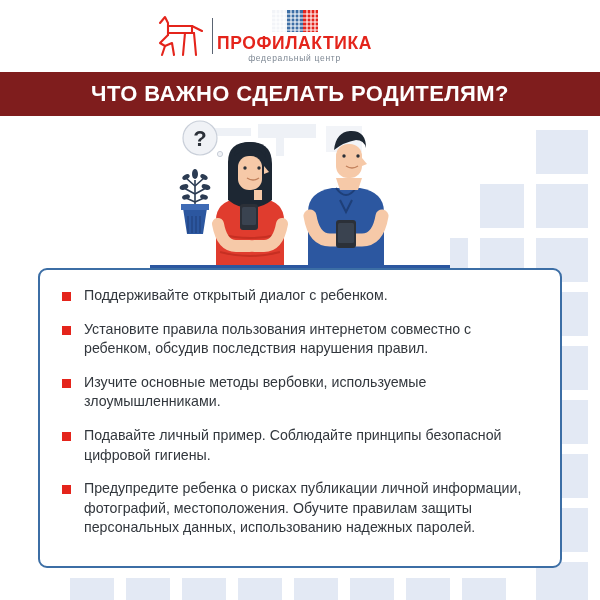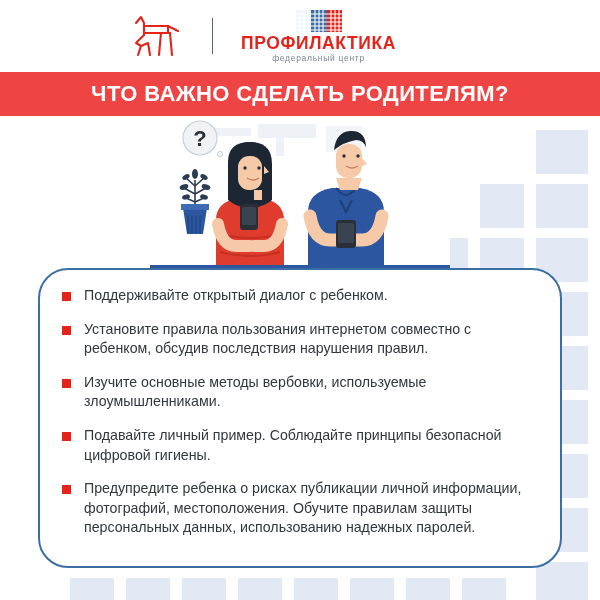--- a/index.html
+++ b/index.html
@@ -30,21 +30,21 @@
   
   .logo-bar {
     position: absolute;
     left: 0;
     top: 0;
     width: 524px;
     height: 72px;
     display: flex;
     align-items: center;
     justify-content: center;
-    gap: 28px;
+    gap: 4px;
     z-index: 5;
   }
   .horse-mark {
     width: 56px;
     height: 46px;
     display: block;
   }
   .logo-divider {
     width: 1px;
     height: 36px;
@@ -77,21 +77,21 @@
     margin-top: 1px;
   }
 
   
   .headline-band {
     position: absolute;
     left: 0;
     top: 72px;
     width: 600px;
     height: 44px;
-    background: #ef4444;
+    background: #7f1d1d;
     display: flex;
     align-items: center;
     justify-content: center;
     z-index: 6;
   }
   .headline-text {
     color: #ffffff;
     font-size: 22px;
     font-weight: bold;
     letter-spacing: 0.4px;
@@ -111,21 +111,21 @@
 
   
   .content-card {
     position: absolute;
     left: 38px;
     top: 268px;
     width: 524px;
     height: 300px;
     background: #ffffff;
     border: 2px solid #3c6ea5;
-    border-radius: 30px;
+    border-radius: 9px;
     box-sizing: border-box;
     z-index: 8;
     padding: 16px 26px 9px 22px;
   }
   .tips-list {
     list-style: none;
     margin: 0;
     padding: 0;
   }
   .tip-item {

